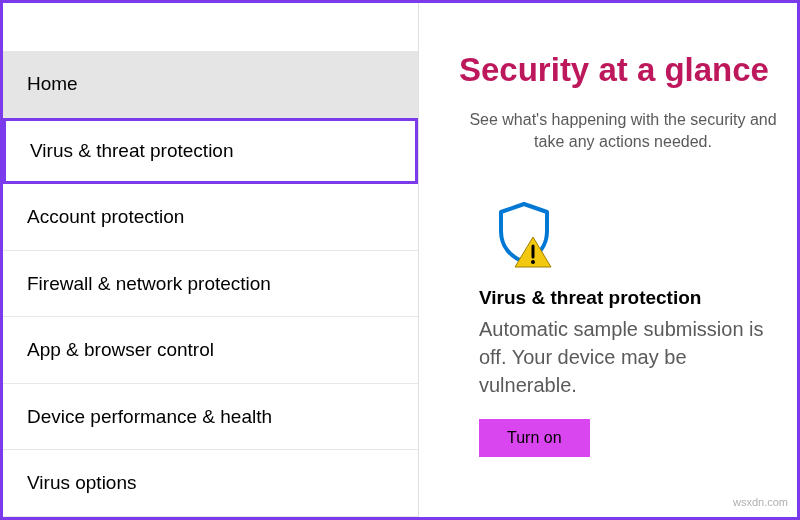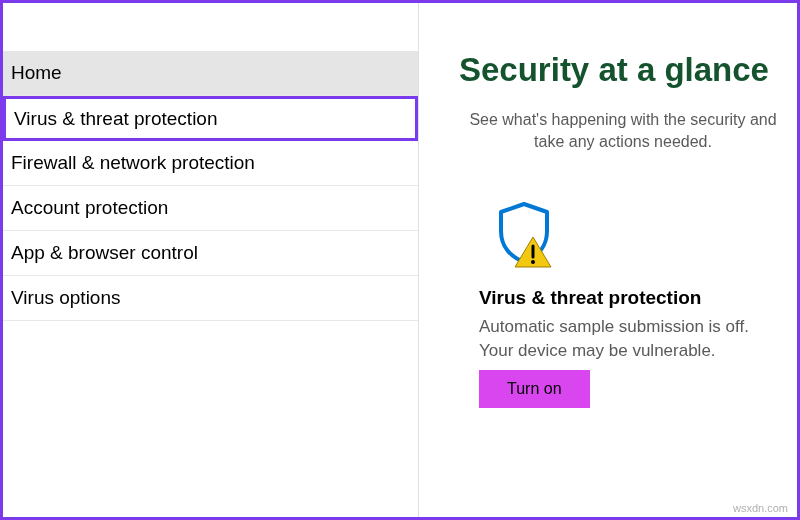--- a/index.html
+++ b/index.html
@@ -17,24 +17,24 @@
       display: flex;
     }
     .sidebar {
       width: 415px;
       background: #ffffff;
       display: flex;
       flex-direction: column;
       padding-top: 48px;
     }
     .sidebar-item {
-      height: 45px;
+      height: 69px;
       display: flex;
       align-items: center;
-      padding-left: 8px;
+      padding-left: 24px;
       font-size: 19px;
       color: #000000;
       cursor: pointer;
       border-bottom: 1px solid #e8e8e8;
     }
     .sidebar-item.selected {
       background: #e5e5e5;
     }
     .sidebar-item.highlighted {
       border: 3px solid #7c3aed;
@@ -42,21 +42,21 @@
     }
     .main {
       flex: 1;
       padding: 48px 0 0 40px;
       background: #ffffff;
       border-left: 1px solid #e0e0e0;
     }
     .page-title {
       font-size: 33px;
       font-weight: 600;
-      color: #14532d;
+      color: #be185d;
       margin-bottom: 20px;
     }
     .page-subtitle {
       font-size: 16px;
       color: #5a5a5a;
       line-height: 1.4;
       margin-bottom: 45px;
       padding-right: 10px;
       text-align: center;
     }
@@ -73,60 +73,63 @@
       margin-left: 10px;
       position: relative;
     }
     .card-title {
       font-size: 19px;
       font-weight: 600;
       color: #000000;
       margin-bottom: 6px;
     }
     .card-desc {
-      font-size: 17px;
+      font-size: 20px;
       color: #5a5a5a;
       line-height: 1.4;
-      margin-bottom: 8px;
+      margin-bottom: 20px;
       padding-right: 20px;
     }
     .turn-on-btn {
       background: #d946ef;
       border: none;
       padding: 10px 28px;
       font-size: 16px;
       color: #000000;
       cursor: pointer;
     }
     .watermark {
       position: absolute;
       right: 12px;
-      bottom: 6px;
+      bottom: 12px;
       font-size: 11px;
       color: #b0b0b0;
     }
   </style>
 </head>
 <body>
 
 <nav class="sidebar">
   <div class="sidebar-item selected">
     <span>Home</span>
   </div>
   <div class="sidebar-item highlighted">
     <span>Virus &amp; threat protection</span>
   </div>
   <div class="sidebar-item">
+    <span>Account protection</span>
+  </div>
+  <div class="sidebar-item">
     <span>Firewall &amp; network protection</span>
   </div>
   <div class="sidebar-item">
-    <span>Account protection</span>
+    <span>App &amp; browser control</span>
   </div>
   <div class="sidebar-item">
-    <span>App &amp; browser control</span>
+    <span>Device performance &amp; health</span>
   </div>
   <div class="sidebar-item">
     <span>Virus options</span>
   </div>
 </nav>
 
 <main class="main">
   <h1 class="page-title">Security at a glance</h1>
   <p class="page-subtitle">See what's happening with the security and take any actions needed.</p>
 

